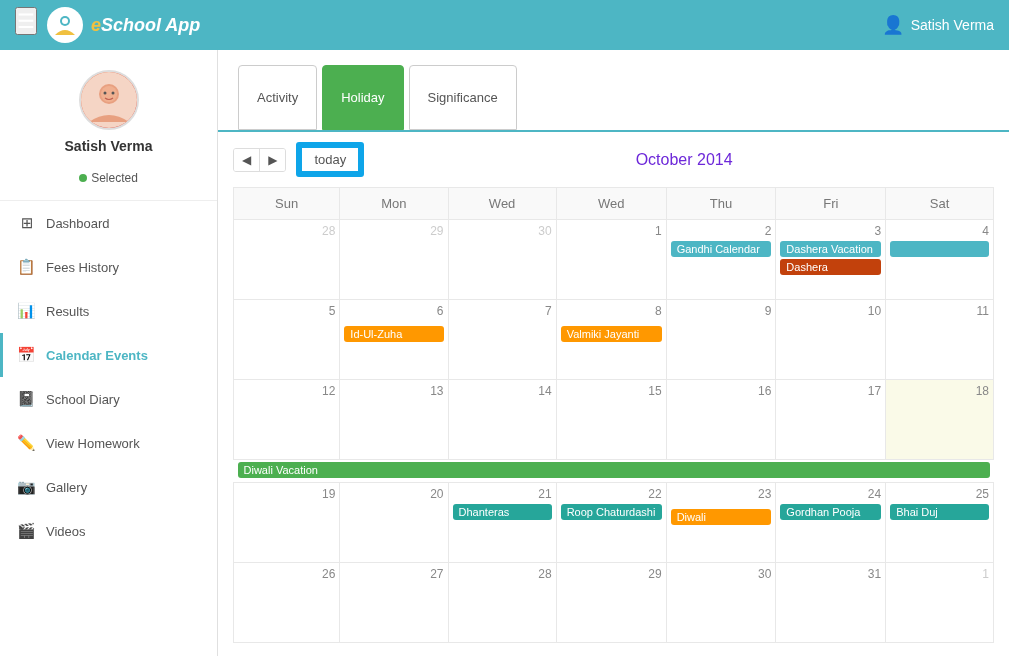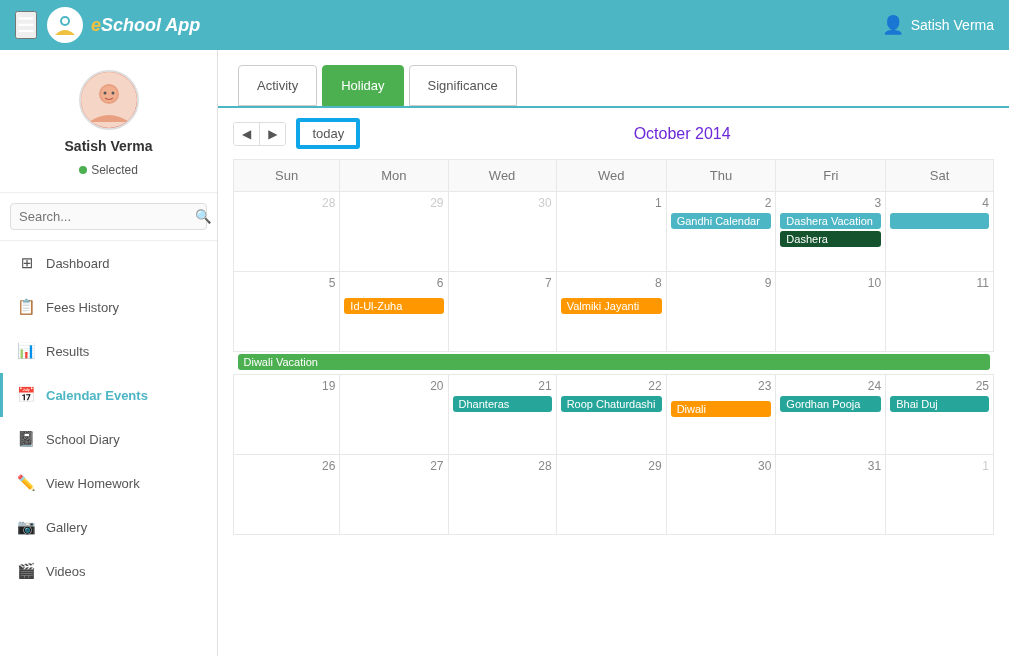--- a/index.html
+++ b/index.html
@@ -8,21 +8,21 @@
     
     .top-header {
       background: #4db6c4;
       height: 50px;
       display: flex;
       align-items: center;
       justify-content: space-between;
       padding: 0 15px;
       flex-shrink: 0;
     }
-    .top-header-left { display: flex; align-items: center; gap: 10px; }
+    .top-header-left { display: flex; align-items: flex-start; gap: 10px; }
     .hamburger-icon { color: white; font-size: 20px; cursor: pointer; }
     .logo-area { display: flex; align-items: center; gap: 8px; }
     .logo-circle {
       width: 36px; height: 36px; background: white; border-radius: 50%;
       display: flex; align-items: center; justify-content: center;
       font-size: 14px; color: #4db6c4; font-weight: bold;
     }
     .app-title { color: white; font-size: 18px; font-weight: bold; font-style: italic; }
     .app-title span { color: #f0c040; }
     .user-info { display: flex; align-items: center; gap: 6px; color: white; font-size: 14px; }
@@ -48,21 +48,21 @@
       border-bottom: 1px solid #eee;
     }
     .avatar {
       width: 60px; height: 60px; border-radius: 50%;
       background: linear-gradient(135deg, #f8a07a, #e0706a);
       display: flex; align-items: center; justify-content: center;
       font-size: 28px; margin-bottom: 8px; overflow: hidden;
       border: 2px solid #ddd;
     }
     .profile-name { font-weight: bold; font-size: 14px; color: #333; }
-    .selected-badge { display: flex; align-items: center; gap: 4px; font-size: 12px; color: #555; margin-top: 9px; }
+    .selected-badge { display: flex; align-items: center; gap: 4px; font-size: 12px; color: #555; margin-top: 17px; }
     .green-dot { width: 8px; height: 8px; background: #4caf50; border-radius: 50%; }
 
     
     .search-section {
       padding: 10px;
       border-bottom: 1px solid #eee;
     }
     .search-box {
       display: flex; align-items: center;
       border: 1px solid #ddd; border-radius: 4px;
@@ -94,21 +94,21 @@
       overflow: hidden;
     }
 
     
     .tabs-bar {
       padding: 15px 20px 0;
       border-bottom: 2px solid #4db6c4;
       display: flex; gap: 5px;
     }
     .tab-btn {
-      padding: 12px 18px;
+      padding: 24px 18px;
       border: 1px solid #ccc;
       background: white;
       cursor: pointer;
       border-radius: 4px 4px 0 0;
       font-size: 13px;
       color: #555;
     }
     .tab-btn.active {
       background: #4caf50;
       color: white;
@@ -120,21 +120,21 @@
     .calendar-header {
       display: flex; align-items: center; gap: 10px; margin-bottom: 10px;
     }
     .cal-nav { display: flex; border: 1px solid #ddd; border-radius: 3px; overflow: hidden; }
     .cal-nav-btn {
       padding: 4px 8px; background: white; border: none; cursor: pointer;
       border-right: 1px solid #ddd; font-size: 12px; color: #555;
     }
     .cal-nav-btn:last-child { border-right: none; }
     .today-btn {
-      padding: 4px 12px; background: white; border: 4px solid #0ea5e9;
+      padding: 4px 12px; background: white; border: 6px solid #0ea5e9;
       border-radius: 3px; cursor: pointer; font-size: 13px; color: #555;
     }
     .cal-month-title { flex: 1; text-align: center; font-size: 16px; color: #6d28d9; font-weight: normal; }
 
     
     .cal-grid { width: 100%; border-collapse: collapse; }
     .cal-grid th {
       background: #f9f9f9; padding: 8px 5px;
       text-align: center; color: #777; font-weight: normal;
       border: 1px solid #e8e8e8; font-size: 13px;
@@ -147,21 +147,21 @@
       text-align: right; color: #888; font-size: 12px;
       margin-bottom: 3px;
     }
     .day-number.other-month { color: #ccc; }
     .event-pill {
       display: block; padding: 2px 6px; border-radius: 3px;
       font-size: 11px; color: white; margin-bottom: 2px;
       white-space: nowrap; overflow: hidden; text-overflow: ellipsis;
     }
     .event-blue { background: #4db6c4; }
-    .event-red { background: #14532d; }
+    .event-red { background: #c2410c; }
     .event-orange { background: #ff9800; margin-top: 8px; }
     .event-green { background: #4caf50; }
     .event-teal { background: #26a69a; }
     td.highlighted { background: #fafae8; }
   </style>
 </head>
 <body>
 
 <div class="top-header">
   <div class="top-header-left">
@@ -202,26 +202,20 @@
           <path d="M24 26 Q28 29 32 26" stroke="#c06050" stroke-width="1.2" fill="none"></path>
         </svg>
       </div>
       <div class="profile-name">Satish Verma</div>
       <div class="selected-badge">
         <div class="green-dot"></div>
         <span>Selected</span>
       </div>
     </div>
 
-    <div class="search-section">
-      <div class="search-box">
-        <input class="search-input" type="text" placeholder="Search..." style="">
-        <button class="search-btn">🔍</button>
-      </div>
-    </div>
 
     <nav>
       <div class="nav-item">
         <span class="nav-icon">⊞</span>
         <span>Dashboard</span>
       </div>
       <div class="nav-item">
         <span class="nav-icon">📋</span>
         <span>Fees History</span>
       </div>
@@ -331,20 +325,43 @@
               <div class="day-number">9</div>
             </td>
             <td>
               <div class="day-number">10</div>
             </td>
             <td>
               <div class="day-number">11</div>
             </td>
           </tr>
 
+          <tr>
+            <td>
+              <div class="day-number">12</div>
+            </td>
+            <td>
+              <div class="day-number">13</div>
+            </td>
+            <td>
+              <div class="day-number">14</div>
+            </td>
+            <td>
+              <div class="day-number">15</div>
+            </td>
+            <td>
+              <div class="day-number">16</div>
+            </td>
+            <td>
+              <div class="day-number">17</div>
+            </td>
+            <td class="highlighted">
+              <div class="day-number">18</div>
+            </td>
+          </tr>
 
           <tr>
               <td colspan="7" style="padding: 2px 4px; height: auto; border-right: none; border-bottom: none; border-left: none; border-image: initial; border-top: 1px solid rgb(232, 232, 232);">
                 <span class="event-pill event-green" style="display: block; width: 100%;">Diwali Vacation</span>
               </td>
             </tr>
             <tr>
             <td>
               <div class="day-number">19</div>
             </td>

